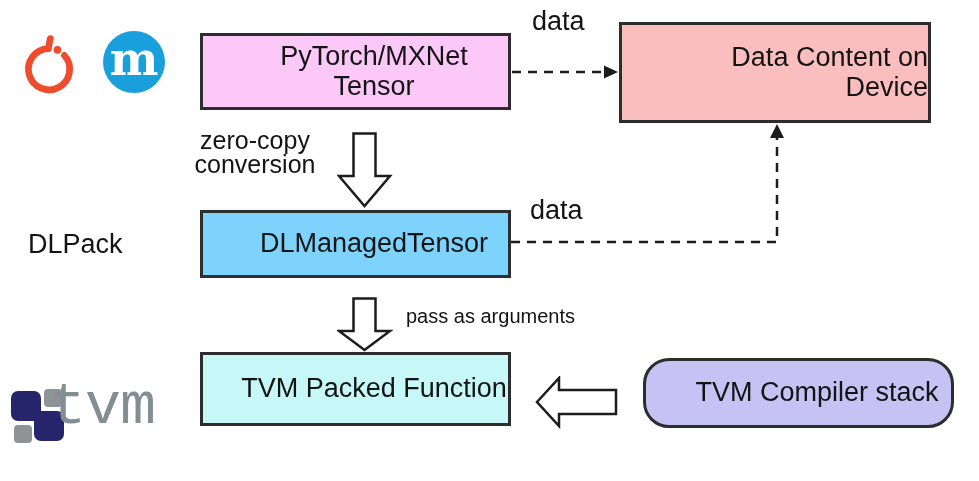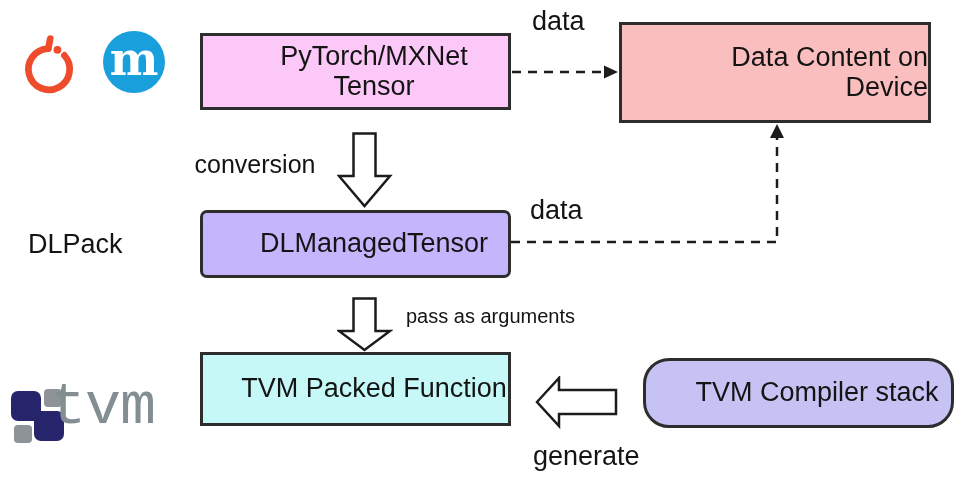--- a/index.html
+++ b/index.html
@@ -8,21 +8,21 @@
     font-family:"Liberation Sans", sans-serif; color:#141414; overflow:hidden;
   }
   .box {
     position:absolute; box-sizing:border-box;
     border:3px solid #2d2d2d;
     display:flex; align-items:center; justify-content:center;
     font-size:27px; line-height:1.1; color:#141414; text-align:center;padding-left:37px;
   }
   #box-tensor   { left:200px; top:33px;  width:311px; height:77px;  background:#fbc8f8; }
   #box-device   { left:619px; top:22px;  width:312px; height:101px; background:#fbbebe;text-align:right; }
-  #box-dlm      { left:200px; top:210px; width:311px; height:68px;  background:#c4b5fd;border-radius:7px; }
+  #box-dlm      { left:200px; top:210px; width:311px; height:68px;  background:#7dd3fc; }
   #box-packed   { left:200px; top:352px; width:311px; height:74px;  background:#c5f8f6; }
   #box-compiler { left:643px; top:358px; width:311px; height:70px;  background:#c6c2f4;border-radius:26px; }
 
   .lbl { position:absolute; font-size:27px; white-space:nowrap; }
   #lbl-data-top  { left:532px; top:6px; }
   #lbl-data-mid  { left:530px; top:195px; }
   #lbl-zerocopy  { left:184px; top:128px; width:142px; font-size:25px; line-height:24px; text-align:center; white-space:normal; }
   #lbl-dlpack    { left:28px;  top:229px; }
   #lbl-passargs  { left:406px; top:305px; font-size:20px; }
   #lbl-generate  { left:533px; top:441px; }
@@ -89,26 +89,25 @@
   <div class="box" id="box-packed">
     <span>TVM Packed Function</span>
   </div>
   <div class="box" id="box-compiler">
     <span>TVM Compiler stack</span>
   </div>
 
   <div class="lbl" id="lbl-data-top">data</div>
   <div class="lbl" id="lbl-data-mid">data</div>
   <div class="lbl" id="lbl-zerocopy">
-    <br>
+    <span>zero-copy</span><br>
     <span>conversion</span>
   </div>
   <div class="lbl" id="lbl-dlpack">DLPack</div>
   <div class="lbl" id="lbl-passargs">pass as arguments</div>
-  <div class="lbl" id="lbl-generate">generate</div>
 
   <svg class="arrow-svg" style="left:511px; top:62px;" width="110" height="20">
     <line class="dash" x1="1" y1="10" x2="94" y2="10"></line>
     <polygon class="head" points="93,3.5 107,10 93,16.5"></polygon>
   </svg>
 
   <svg class="arrow-svg" style="left:510px; top:123px;" width="282" height="126">
     <path class="dash" d="M 1 119 H 267 V 14"></path>
     <polygon class="head" points="260,15 267,1 274,15"></polygon>
   </svg>

